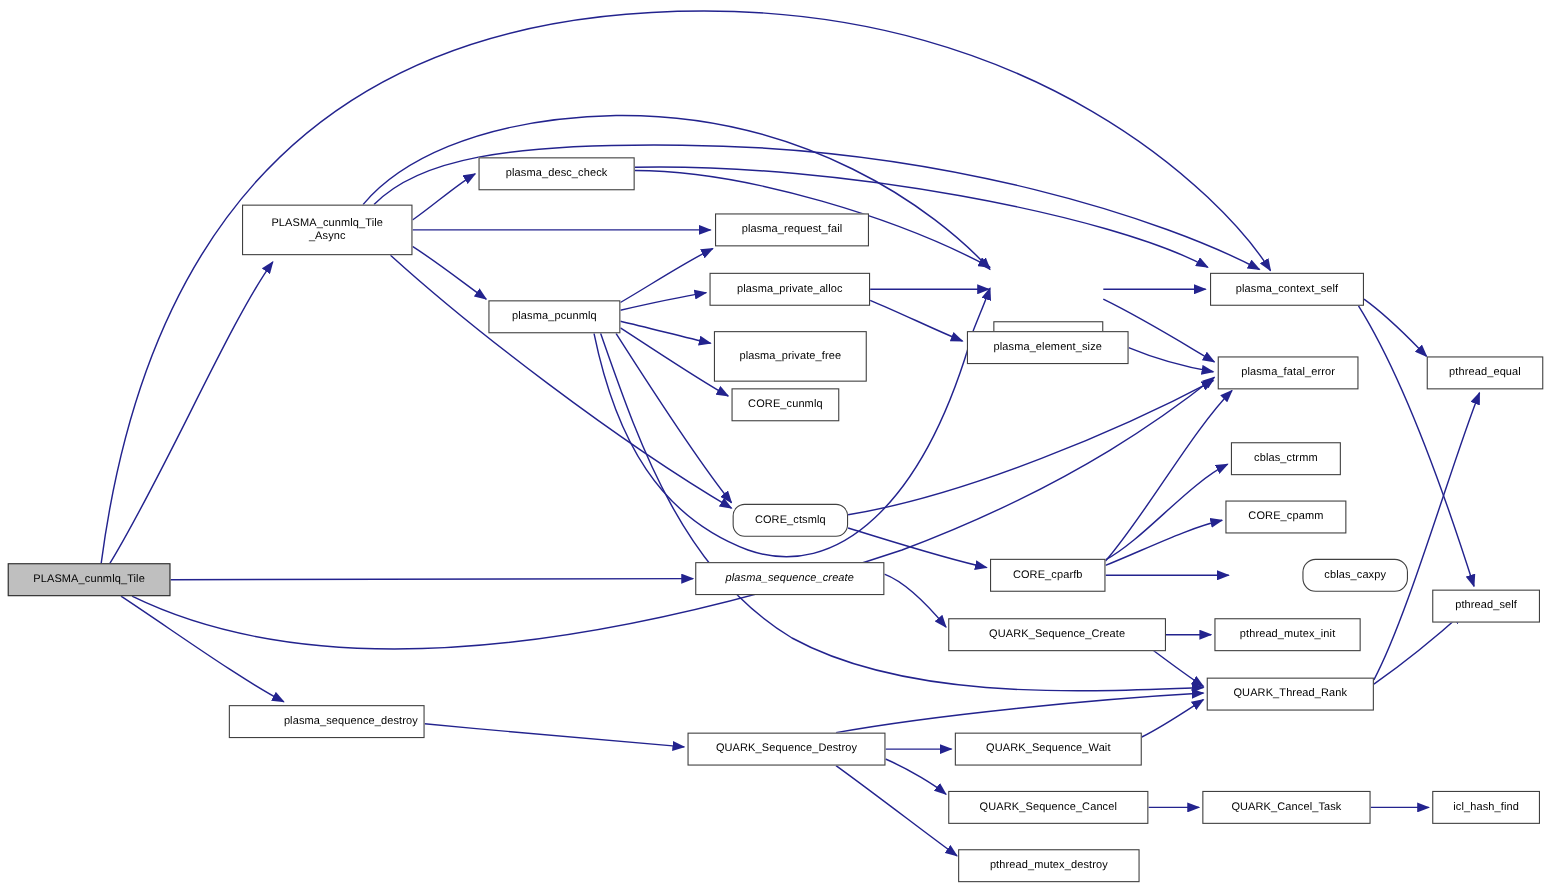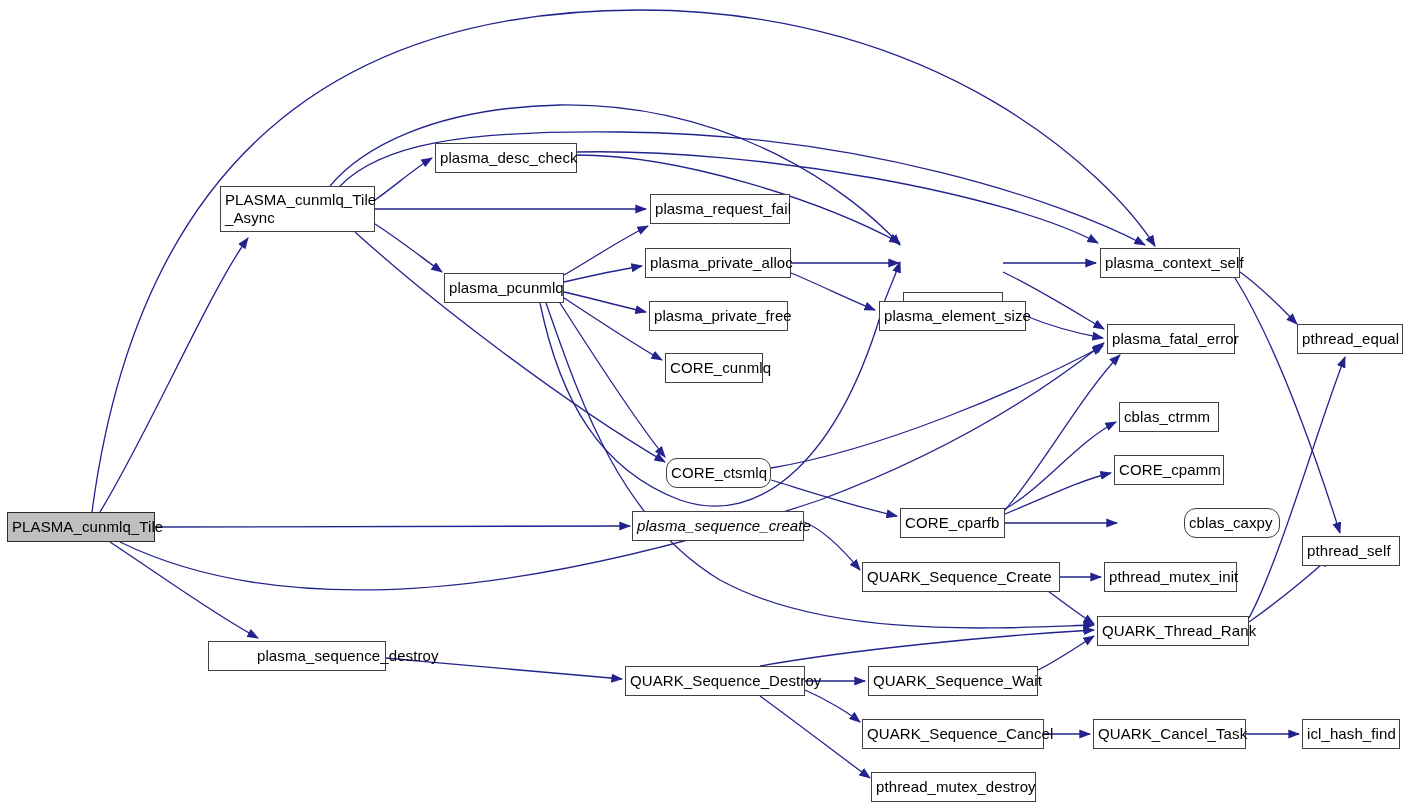--- a/index.html
+++ b/index.html
@@ -23,22 +23,23 @@
     top: 0;
     width: 1405px;
     height: 808px;
   }
   .node {
     position: absolute;
     box-sizing: border-box;
     border: 1px solid #404040;
     background: #ffffff;
     color: #000000;
-    font-size: 15px;
+    font-size: 10px;
     line-height: 1.18;
+    text-align: center;
     display: flex;
     align-items: center;
     justify-content: center;
     white-space: pre-line;
     letter-spacing: 0.1px;
   }
   .node.highlight {
     background: #bfbfbf;
     border: 1px solid #2b2b2b;
   }
@@ -110,21 +111,21 @@
   </svg>
   <div id="nodes-group">
       <div class="node highlight" style="left: 7px; top: 512px; width: 148px; height: 30px;"><span class="node-label">PLASMA_cunmlq_Tile</span></div>
       <div class="node" style="left: 220px; top: 186px; width: 155px; height: 46px;"><span class="node-label">PLASMA_cunmlq_Tile
 _Async</span></div>
       <div class="node" style="left: 208px; top: 641px; width: 178px; height: 30px; padding-left: 44px;"><span class="node-label">plasma_sequence_destroy</span></div>
       <div class="node" style="left: 435px; top: 143px; width: 142px; height: 30px;"><span class="node-label">plasma_desc_check</span></div>
       <div class="node" style="left: 444px; top: 273px; width: 120px; height: 30px;"><span class="node-label">plasma_pcunmlq</span></div>
       <div class="node" style="left: 650px; top: 194px; width: 140px; height: 30px;"><span class="node-label">plasma_request_fail</span></div>
       <div class="node" style="left: 645px; top: 248px; width: 146px; height: 30px;"><span class="node-label">plasma_private_alloc</span></div>
-      <div class="node" style="left: 649px; top: 301px; width: 139px; height: 30px;"><span class="node-label">plasma_private_free</span></div>
+      <div class="node" style="left: 649px; top: 301px; width: 139px; height: 46px;"><span class="node-label">plasma_private_free</span></div>
       <div class="node" style="left: 665px; top: 353px; width: 98px; height: 30px;"><span class="node-label">CORE_cunmlq</span></div>
       <div class="node" style="left: 666px; top: 458px; width: 105px; height: 30px; border-radius: 11px;"><span class="node-label">CORE_ctsmlq</span></div>
       <div class="node" style="left: 632px; top: 511px; width: 172px; height: 30px; font-style: italic;"><span class="node-label">plasma_sequence_create</span></div>
       <div class="node" style="left: 903px; top: 248px; width: 100px; height: 30px; margin-top: 44px;"><span class="node-label">plasma_error</span></div>
       <div class="node" style="left: 879px; top: 301px; width: 147px; height: 30px;"><span class="node-label">plasma_element_size</span></div>
       <div class="node" style="left: 900px; top: 508px; width: 105px; height: 30px;"><span class="node-label">CORE_cparfb</span></div>
       <div class="node" style="left: 862px; top: 562px; width: 198px; height: 30px;"><span class="node-label">QUARK_Sequence_Create</span></div>
       <div class="node" style="left: 625px; top: 666px; width: 180px; height: 30px;"><span class="node-label">QUARK_Sequence_Destroy</span></div>
       <div class="node" style="left: 868px; top: 666px; width: 170px; height: 30px;"><span class="node-label">QUARK_Sequence_Wait</span></div>
       <div class="node" style="left: 862px; top: 719px; width: 182px; height: 30px;"><span class="node-label">QUARK_Sequence_Cancel</span></div>

